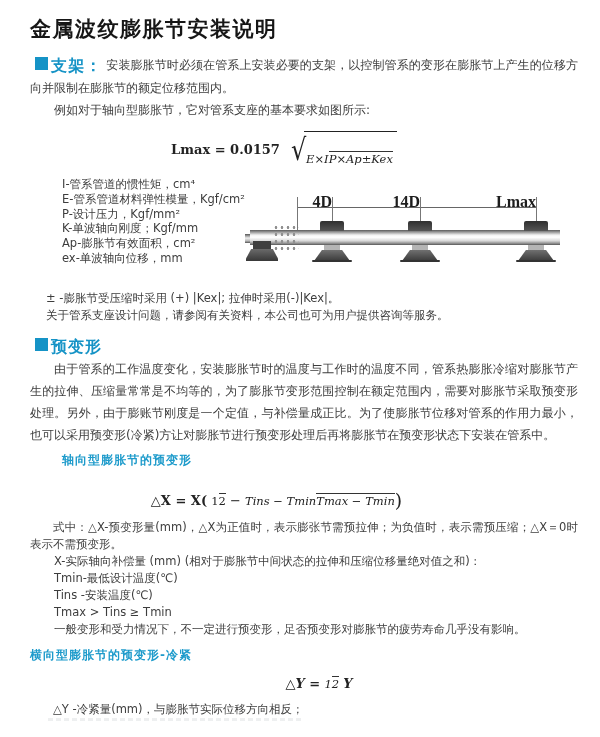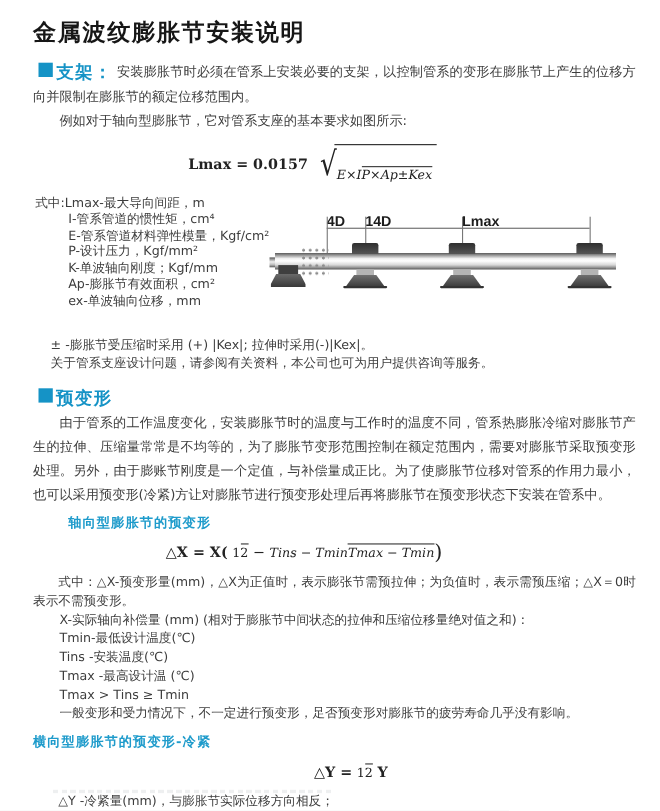--- a/index.html
+++ b/index.html
@@ -36,45 +36,45 @@
   
   .formula-row { text-align:center; font-family:"DejaVu Serif","Liberation Serif",serif; color:#222; }
   .f-lmax { margin:10px 40px 6px 0; }
   .f-bold { font-weight:bold; font-size:13px; }
   .frac { display:inline-block; vertical-align:middle; text-align:center; font-size:11.5px; line-height:13px; }
   .frac .den { border-top:1px solid #333; }
   .ital { font-style:italic; }
   .sqrt-wrap { display:inline-block; vertical-align:middle; margin-left:4px; }
   .radical { display:inline-block; font-size:30px; line-height:26px; vertical-align:middle; font-weight:normal; transform:scaleX(.8); }
   .sqrt-body { display:inline-block; vertical-align:middle; border-top:1.4px solid #222; padding:17px 4px 0 2px; margin-left:-4px; }
-  .f-dx { margin:7px 55px 8px 0; font-size:13px; }
+  .f-dx { margin:20px 55px 8px 0; font-size:13px; }
   .f-dx .paren { font-size:19px; vertical-align:-2px; font-weight:normal; }
-  .f-dy { margin:12px 0 10px 30px; font-size:13px; }
+  .f-dy { margin:12px 0 10px 30px; font-size:13px;font-style:italic; }
 
   
   .def-list { margin-top:9px; font-size:11.5px; line-height:14.8px; }
   .def-list .d0 { margin-left:2px; }
   .def-list .dn { margin-left:32px; }
   .notes { margin-top:24px; font-size:11.5px; line-height:17px; }
   .notes div { margin-left:16px; }
 
   .axial-head { margin:6px 0 0 32px; }
   .small-para { font-size:11.5px; line-height:17px; text-align:justify; }
   .small-indent { text-indent:23px; }
   .def-lines div { margin-left:24px; font-size:11.5px; line-height:17px; }
 
   .lateral-head { margin-top:9px; }
   .last-line { margin-top:2px; }
 
   
   .diagram { position:absolute; left:245px; top:193px; width:320px; height:95px; }
   .dim-label {
-    position:absolute; top:0; text-align:left;
-    font-family:Liberation Sans, sans-serif; font-weight:bold;
-    font-size:13px; color:#1d1d1d;
+    position:absolute; top:0; text-align:right;
+    font-family:Liberation Serif, serif; font-weight:bold;
+    font-size:16px; color:#1d1d1d;
   }
   .lab-4d { left:52px; width:35px; }
   .lab-14d { left:87px; width:88px; }
   .lab-lmax { left:175px; width:116px; }
   .dim-line { position:absolute; left:52px; top:14px; width:239px; border-top:1px solid #666; }
   .tick { position:absolute; top:4px; width:1px; height:33px; background:#777; }
   .t1 { left:52px; } .t2 { left:87px; } .t3 { left:175px; } .t4 { left:291px; }
 
   .pipe {
     position:absolute; left:5px; top:37px; width:310px; height:15px;
@@ -126,21 +126,20 @@
       <span>安装膨胀节时必须在管系上安装必要的支架，以控制管系的变形在膨胀节上产生的位移方向并限制在膨胀节的额定位移范围内。</span>
     </p>
     <p class="para indent">例如对于轴向型膨胀节，它对管系支座的基本要求如图所示:</p>
 
     <div class="formula-row f-lmax">
       <span class="f-bold">Lmax = 0.0157</span>
       <span class="sqrt-wrap"><span class="radical">√</span><span class="sqrt-body"><span class="frac ital"><span class="num">E×I</span><span class="den">P×Ap±Kex</span></span></span></span>
     </div>
 
     <div class="def-list">
-      <div class="d0">式中:Lmax-最大导向间距，m</div>
       <div class="dn">I-管系管道的惯性矩，cm⁴</div>
       <div class="dn">E-管系管道材料弹性模量，Kgf/cm²</div>
       <div class="dn">P-设计压力，Kgf/mm²</div>
       <div class="dn">K-单波轴向刚度；Kgf/mm</div>
       <div class="dn">Ap-膨胀节有效面积，cm²</div>
       <div class="dn">ex-单波轴向位移，mm</div>
     </div>
     <div class="notes">
       <div>± -膨胀节受压缩时采用 (+) |Kex|; 拉伸时采用(-)|Kex|。</div>
       <div>关于管系支座设计问题，请参阅有关资料，本公司也可为用户提供咨询等服务。</div>
@@ -157,21 +156,20 @@
       <span class="frac"><span class="num">1</span><span class="den">2</span></span>
       <span>−</span>
       <span class="frac ital"><span class="num">Tins − Tmin</span><span class="den">Tmax − Tmin</span></span><span class="paren f-bold">)</span>
     </div>
 
     <p class="small-para small-indent">式中：△X-预变形量(mm)，△X为正值时，表示膨张节需预拉伸；为负值时，表示需预压缩；△X＝0时表示不需预变形。</p>
     <div class="def-lines">
       <div>X-实际轴向补偿量 (mm) (相对于膨胀节中间状态的拉伸和压缩位移量绝对值之和)：</div>
       <div>Tmin-最低设计温度(℃)</div>
       <div>Tins -安装温度(℃)</div>
-      <div>Tmax -最高设计温 (℃)</div>
       <div>Tmax &gt; Tins ≥ Tmin</div>
       <div>一般变形和受力情况下，不一定进行预变形，足否预变形对膨胀节的疲劳寿命几乎没有影响。</div>
     </div>
 
     <div class="sub-head lateral-head">横向型膨胀节的预变形-冷紧</div>
 
     <div class="formula-row f-dy">
       <span class="f-bold">△Y =</span>
       <span class="frac"><span class="num">1</span><span class="den">2</span></span>
       <span class="f-bold">Y</span>

